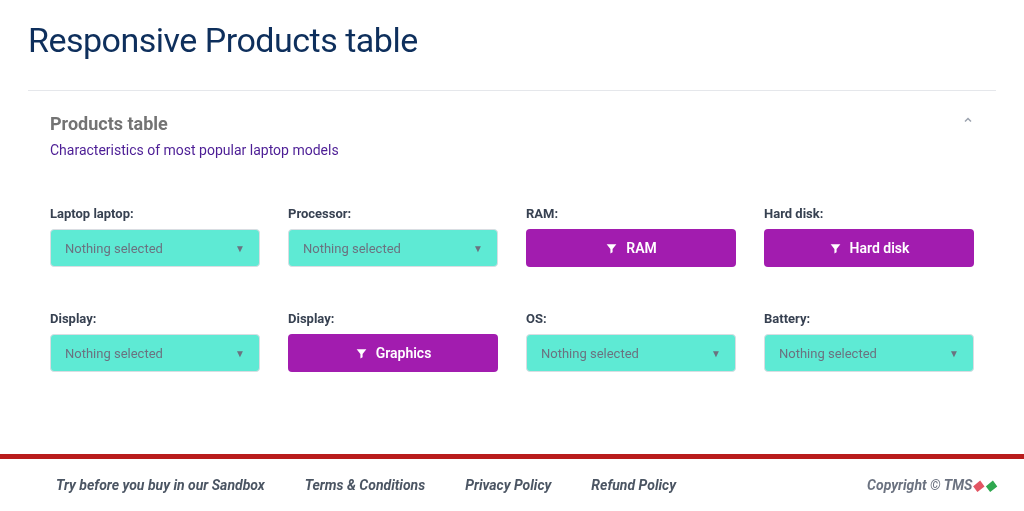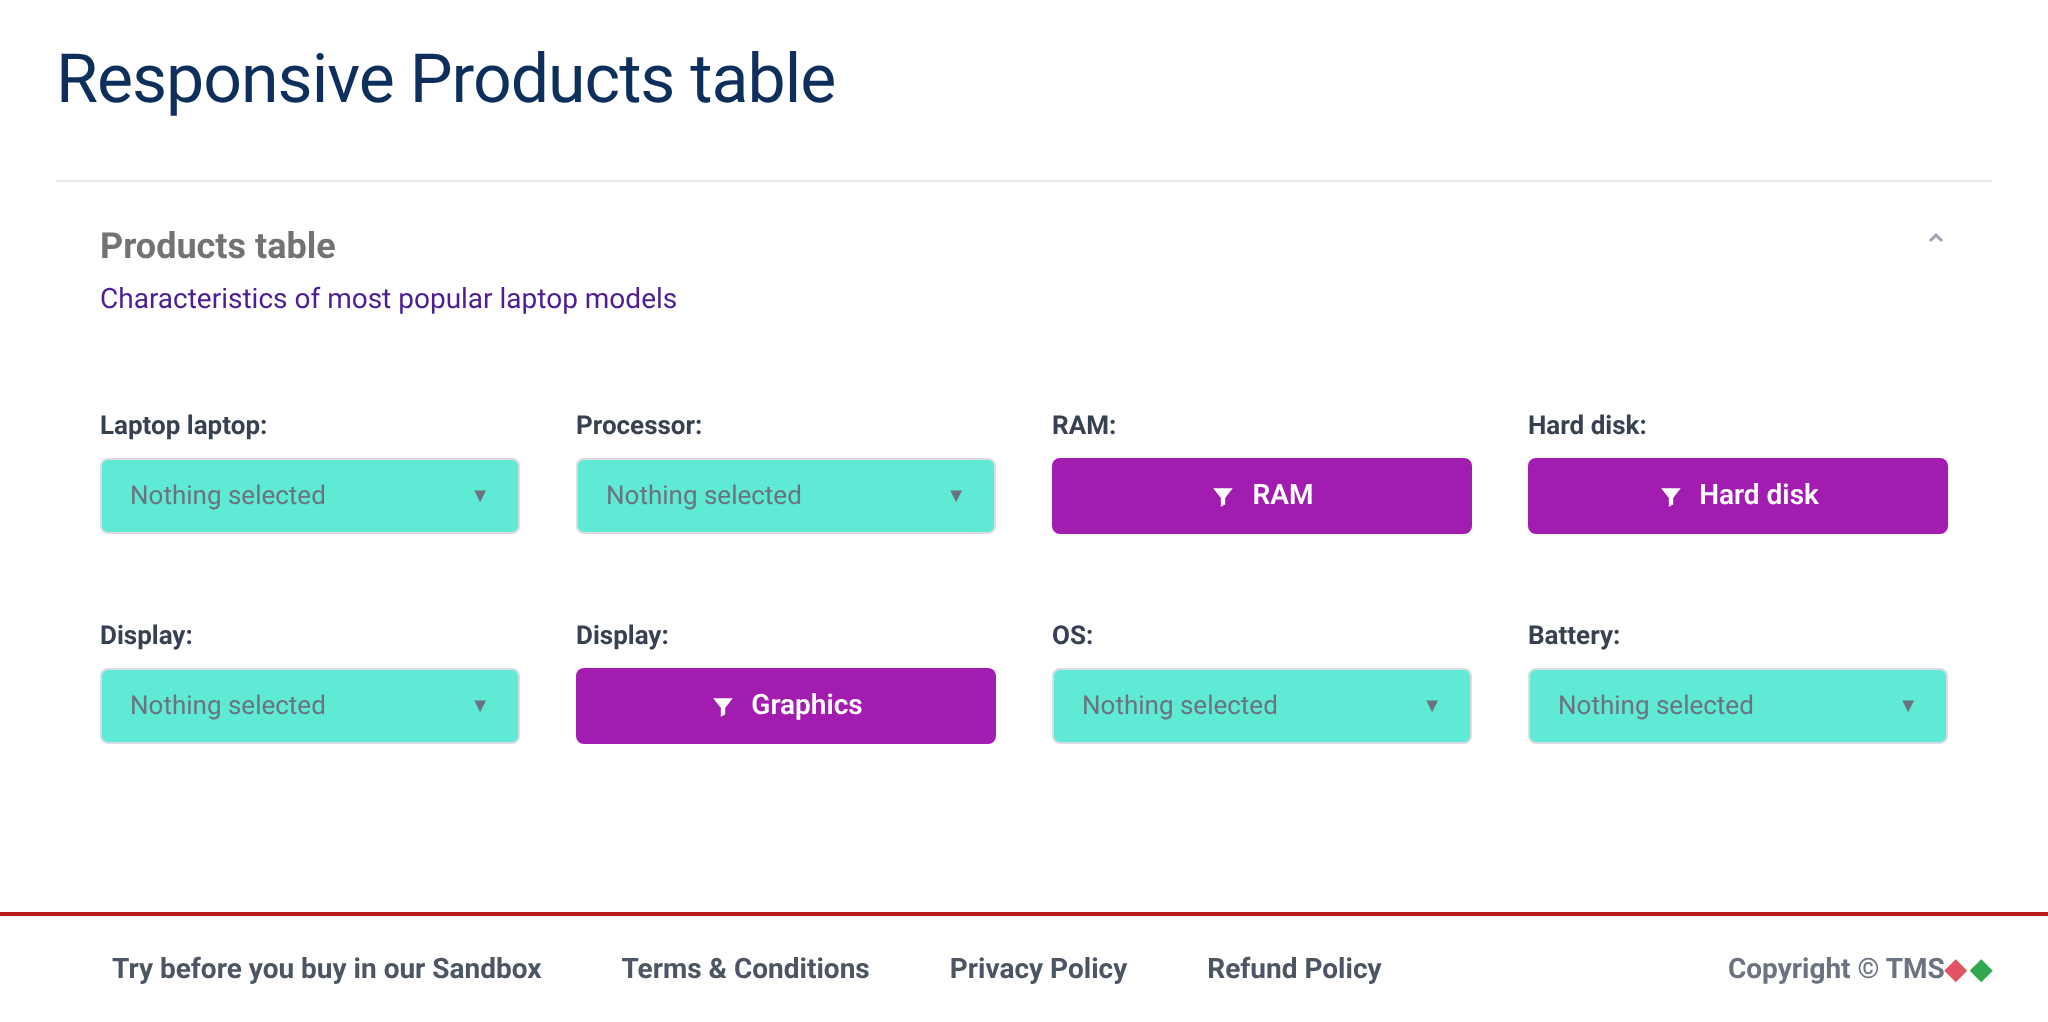--- a/index.html
+++ b/index.html
@@ -91,26 +91,27 @@
       font-weight: 600;
       color: #fff;
       background: #a21caf;
       cursor: pointer;
       gap: 8px;
     }
     .filter-btn svg { flex: 0 0 auto; }
     .footer {
       position: absolute;
       left: 0; right: 0; bottom: 0;
-      border-top: 2px solid #b91c1c;
+      border-top: 5px solid #b91c1c;
       padding: 18px 28px;
       display: flex;
-      align-items: flex-end;
+      align-items: flex-start;
       justify-content: space-between;
       font-size: 14px;
+      font-style: italic;
     }
     .footer-links {
       display: flex;
       gap: 40px;
       padding-left: 28px;
     }
     .footer-links a {
       color: #4b5563;
       font-weight: 700;
       text-decoration: none;

